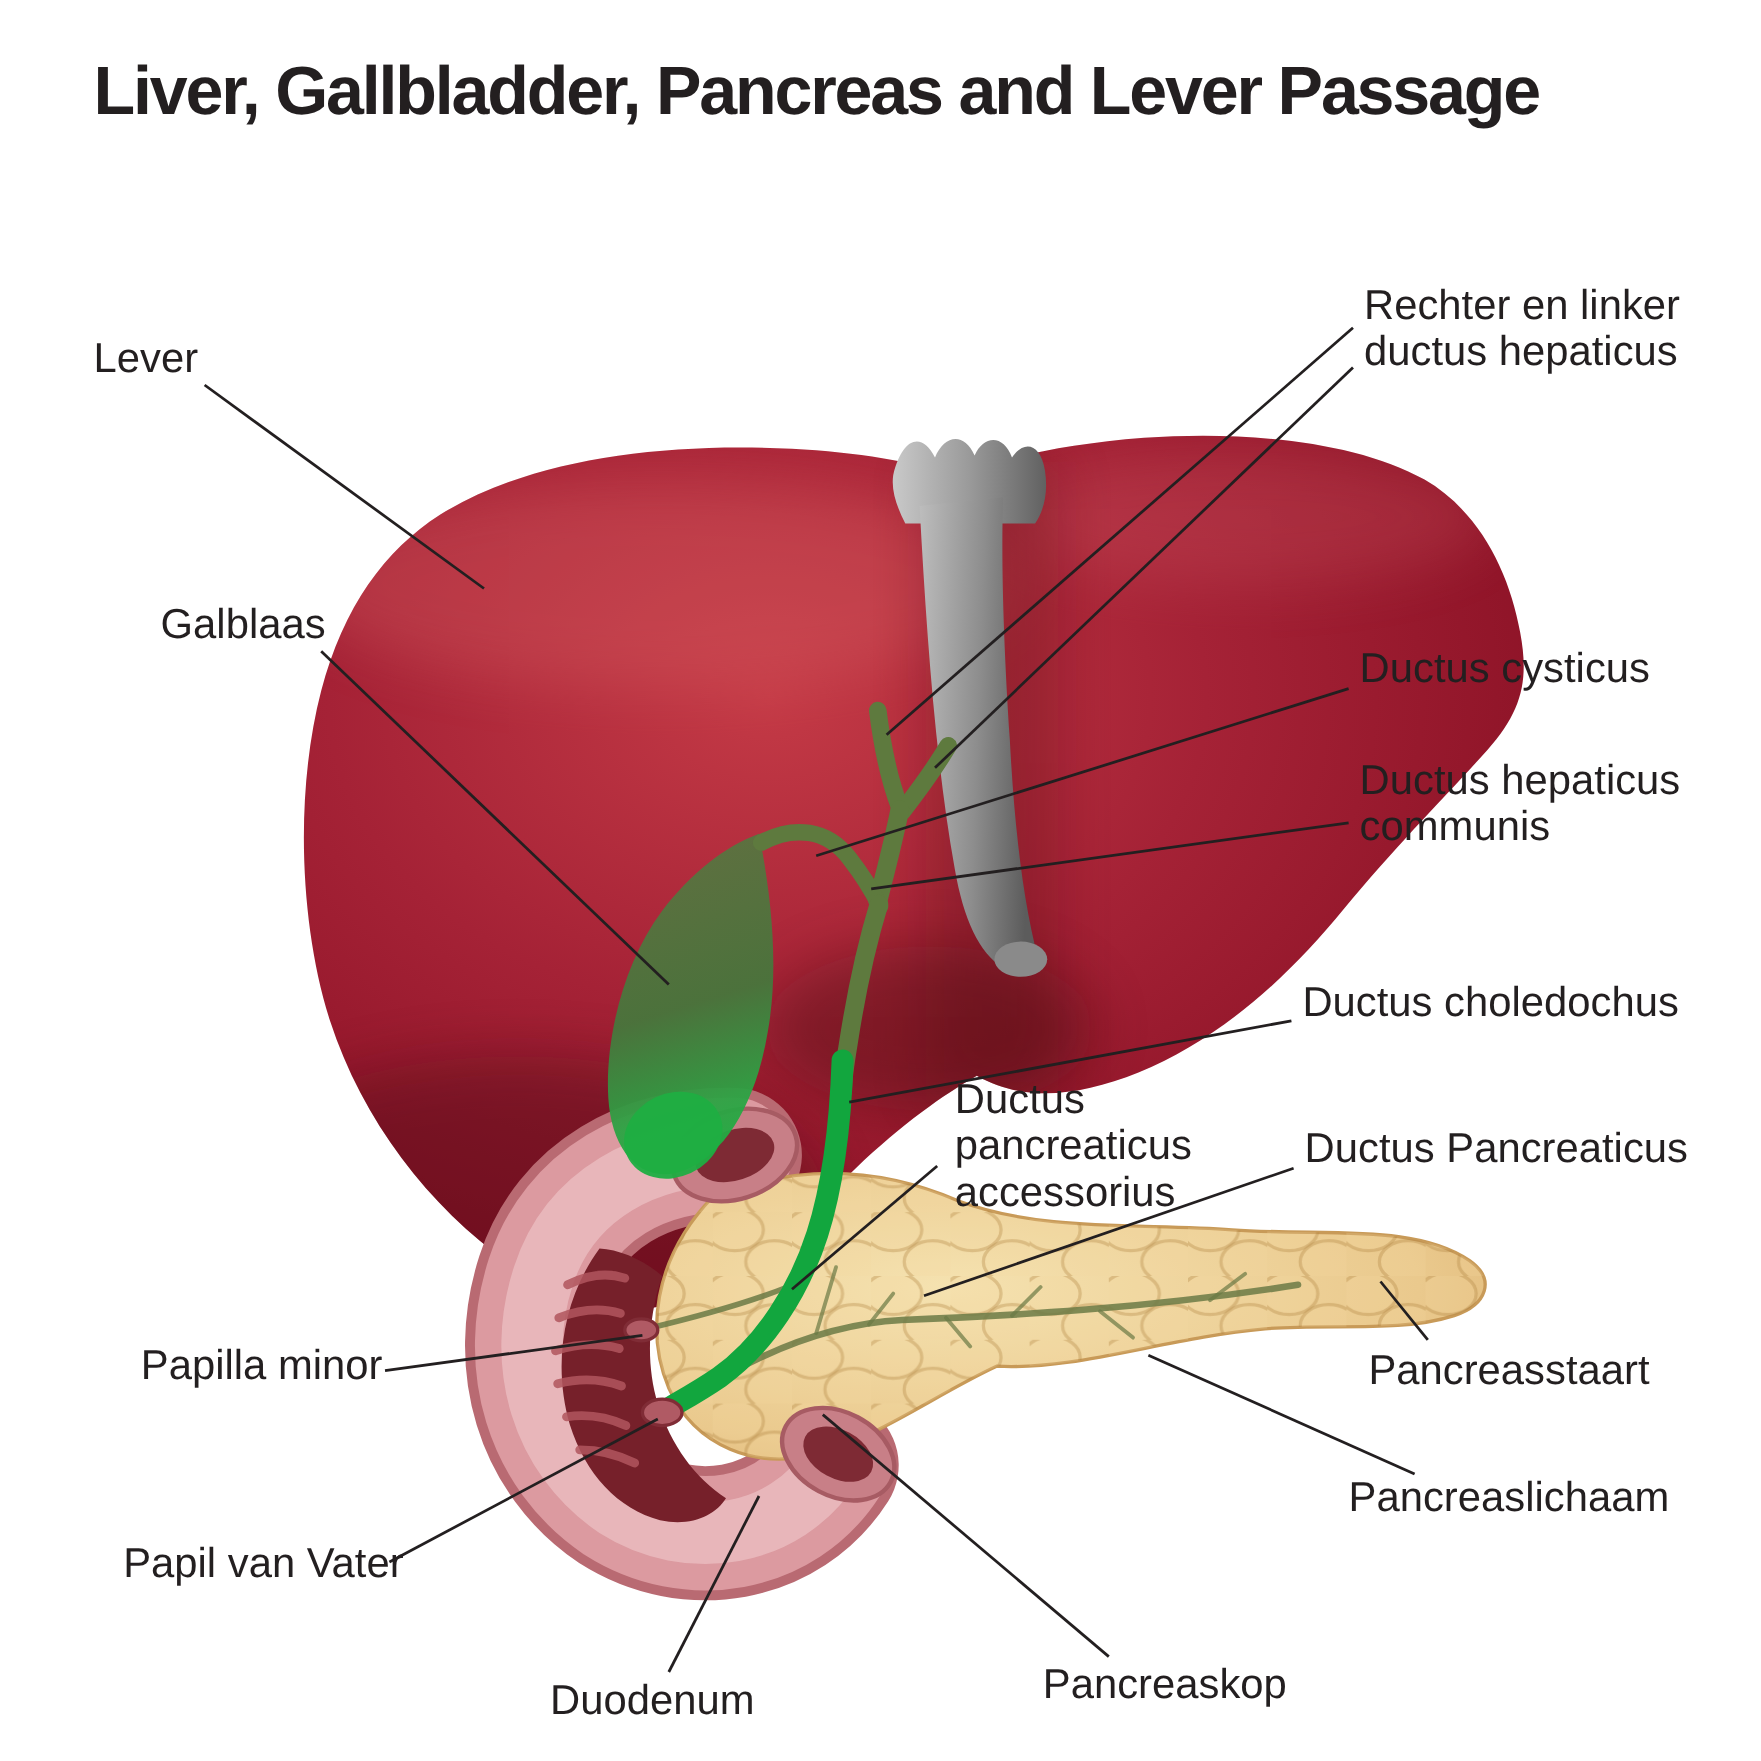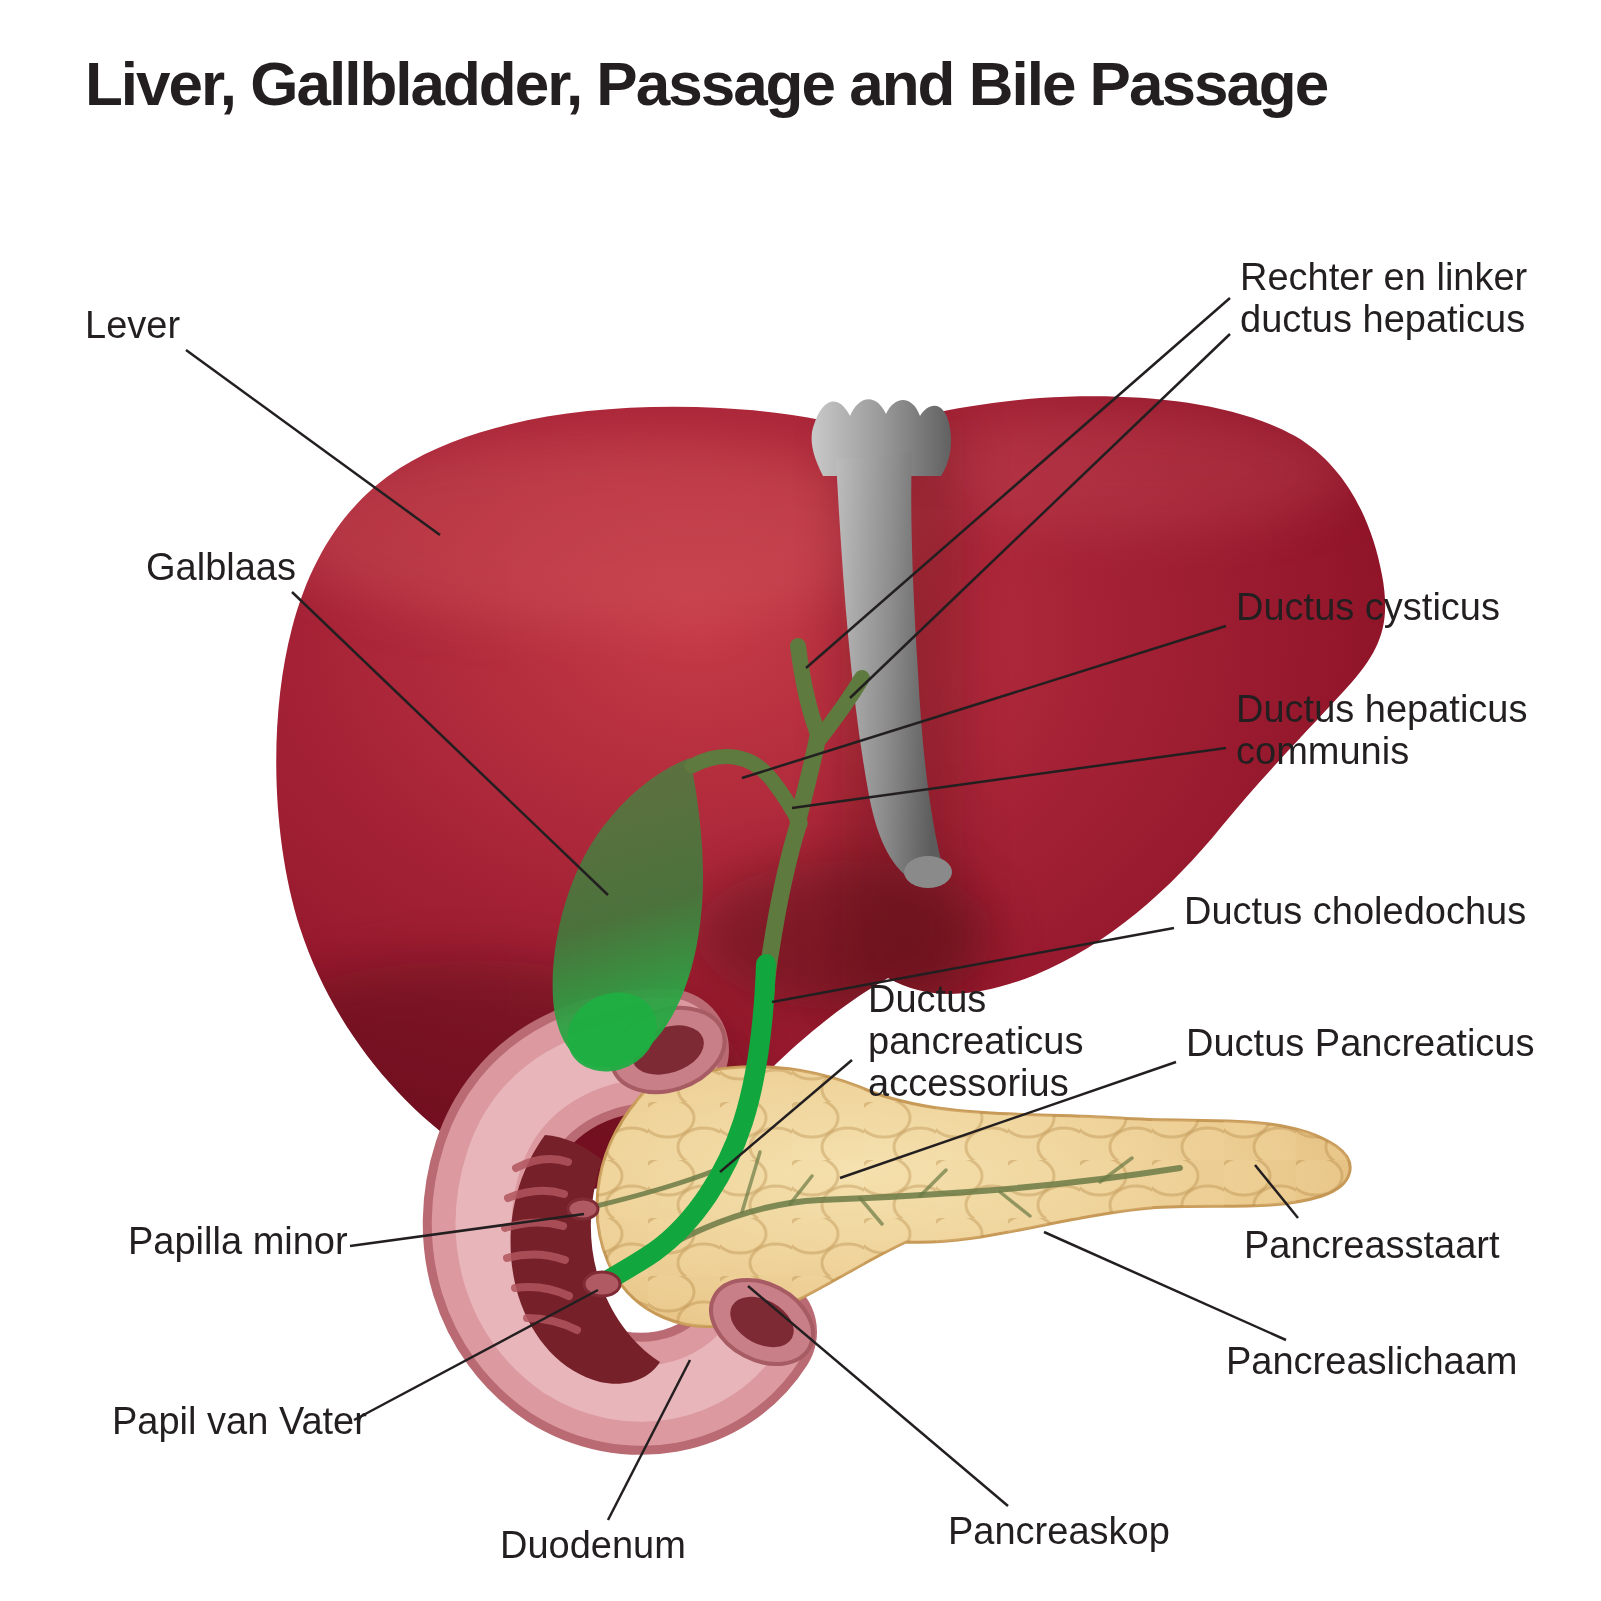--- a/index.html
+++ b/index.html
@@ -39,21 +39,21 @@
     font-family: "Liberation Sans", sans-serif;
     font-size: 38px;
     fill: #231f20;
   }
 </style>
 </head>
 <body>
 
 <div class="stage">
 
-  <h1 class="page-title">Liver, Gallbladder, Passage and Bile Passage</h1>
+  <h1 class="page-title">Liver, Gallbladder, Pancreas and Lever Passage</h1>
 
   <svg class="diagram" viewBox="0 0 1601 1601">
     <defs>
       <radialGradient id="liverGrad" cx="0.38" cy="0.30" r="0.90">
         <stop offset="0" stop-color="#c43a46"></stop>
         <stop offset="0.40" stop-color="#a52236"></stop>
         <stop offset="0.75" stop-color="#8c1226"></stop>
         <stop offset="1" stop-color="#6f0a1b"></stop>
       </radialGradient>
       <linearGradient id="ligGrad" x1="0" y1="0" x2="1" y2="0">

